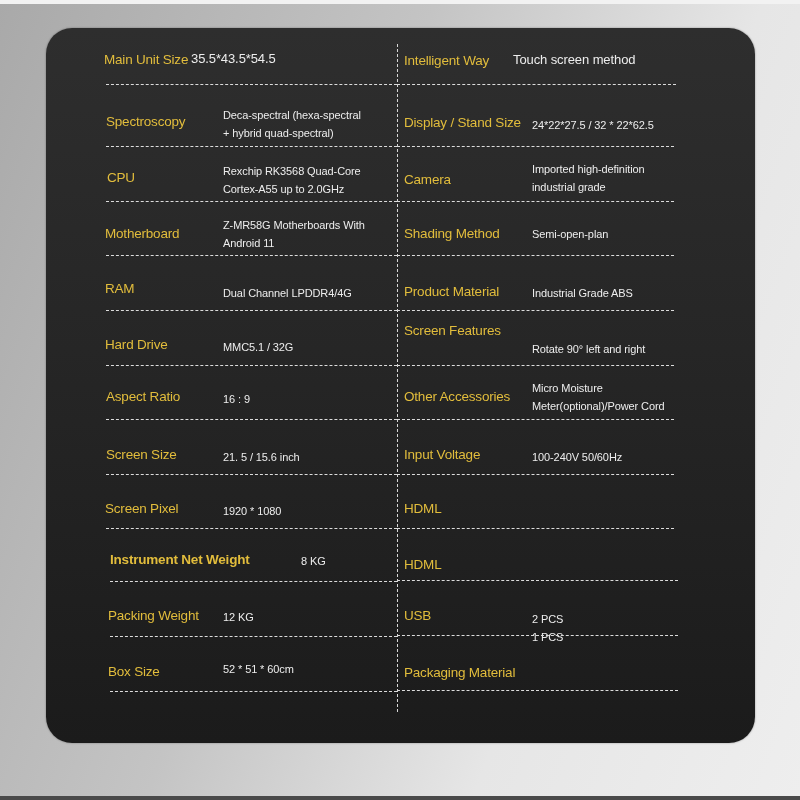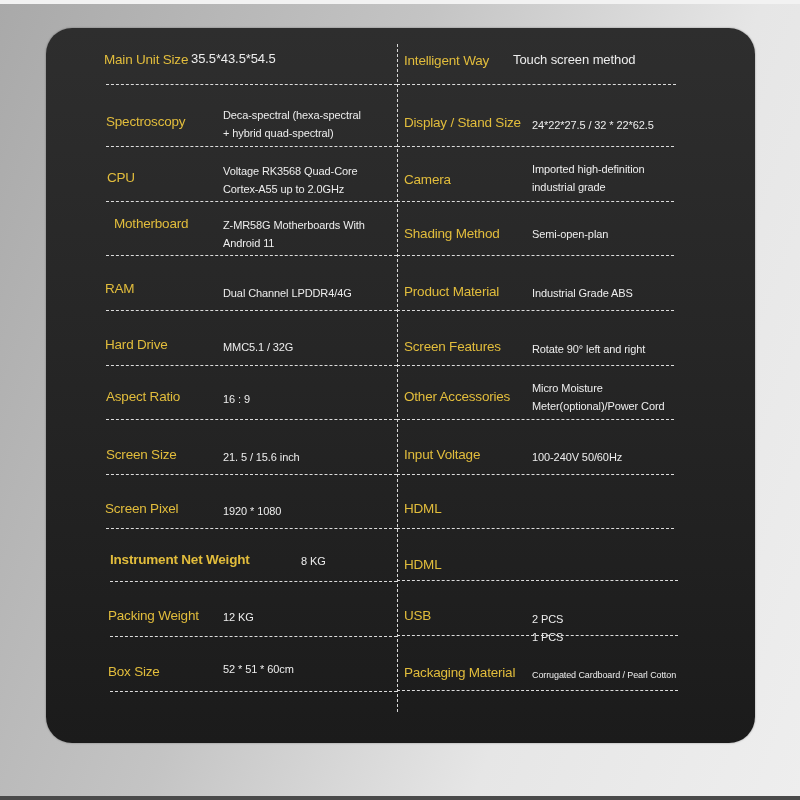--- a/index.html
+++ b/index.html
@@ -71,25 +71,25 @@
   <div class="label" style="left:58px;top:24px;">Main Unit Size</div>
   <div class="value big" style="left:145px;top:22px;">35.5*43.5*54.5</div>
   <div class="hline" style="left:60px;top:56px;width:291px;"></div>
 
   <div class="label" style="left:60px;top:86px;">Spectroscopy</div>
   <div class="value" style="left:177px;top:78px;">Deca-spectral (hexa-spectral</div>
   <div class="value" style="left:177px;top:96px;">+ hybrid quad-spectral)</div>
   <div class="hline" style="left:60px;top:118px;width:291px;"></div>
 
   <div class="label" style="left:61px;top:142px;">CPU</div>
-  <div class="value" style="left:177px;top:134px;">Voltage RK3568 Quad-Core</div>
+  <div class="value" style="left:177px;top:134px;">Rexchip RK3568 Quad-Core</div>
   <div class="value" style="left:177px;top:152px;">Cortex-A55 up to 2.0GHz</div>
   <div class="hline" style="left:60px;top:173px;width:291px;"></div>
 
-  <div class="label" style="left:59px;top:188px;margin-left:9px;">Motherboard</div>
+  <div class="label" style="left:59px;top:198px;">Motherboard</div>
   <div class="value" style="left:177px;top:188px;">Z-MR58G Motherboards With</div>
   <div class="value" style="left:177px;top:206px;">Android 11</div>
   <div class="hline" style="left:60px;top:227px;width:291px;"></div>
 
   <div class="label" style="left:59px;top:253px;">RAM</div>
   <div class="value" style="left:177px;top:256px;">Dual Channel LPDDR4/4G</div>
   <div class="hline" style="left:60px;top:282px;width:291px;"></div>
 
   <div class="label" style="left:59px;top:309px;">Hard Drive</div>
   <div class="value" style="left:177px;top:310px;">MMC5.1 / 32G</div>
@@ -133,21 +133,21 @@
   <div class="hline" style="left:351px;top:173px;width:277px;"></div>
 
   <div class="label" style="left:358px;top:198px;">Shading Method</div>
   <div class="value" style="left:486px;top:197px;">Semi-open-plan</div>
   <div class="hline" style="left:351px;top:227px;width:277px;"></div>
 
   <div class="label" style="left:358px;top:256px;">Product Material</div>
   <div class="value" style="left:486px;top:256px;">Industrial Grade ABS</div>
   <div class="hline" style="left:351px;top:282px;width:277px;"></div>
 
-  <div class="label" style="left:358px;top:311px;">Screen Features</div>
+  <div class="label" style="left:358px;top:295px;">Screen Features</div>
   <div class="value" style="left:486px;top:312px;">Rotate 90° left and right</div>
   <div class="hline" style="left:351px;top:337px;width:277px;"></div>
 
   <div class="label" style="left:358px;top:361px;">Other Accessories</div>
   <div class="value" style="left:486px;top:351px;">Micro Moisture</div>
   <div class="value" style="left:486px;top:369px;">Meter(optional)/Power Cord</div>
   <div class="hline" style="left:351px;top:391px;width:277px;"></div>
 
   <div class="label" style="left:358px;top:419px;">Input Voltage</div>
   <div class="value" style="left:486px;top:420px;">100-240V  50/60Hz</div>
@@ -158,15 +158,14 @@
 
   <div class="label" style="left:358px;top:529px;">HDML</div>
   <div class="value" style="left:486px;top:552px;margin-top:48px;">1 PCS</div>
   <div class="hline" style="left:351px;top:552px;width:281px;"></div>
 
   <div class="label" style="left:358px;top:580px;">USB</div>
   <div class="value" style="left:486px;top:582px;">2 PCS</div>
   <div class="hline" style="left:351px;top:607px;width:281px;"></div>
 
   <div class="label" style="left:358px;top:637px;">Packaging Material</div>
-  <div class="value small" style="left:486px;top:638px;">Corrugated Cardboard  /  Pearl Cotton</div>
   <div class="hline" style="left:351px;top:662px;width:281px;"></div>
 </div>
 
 </body></html>

